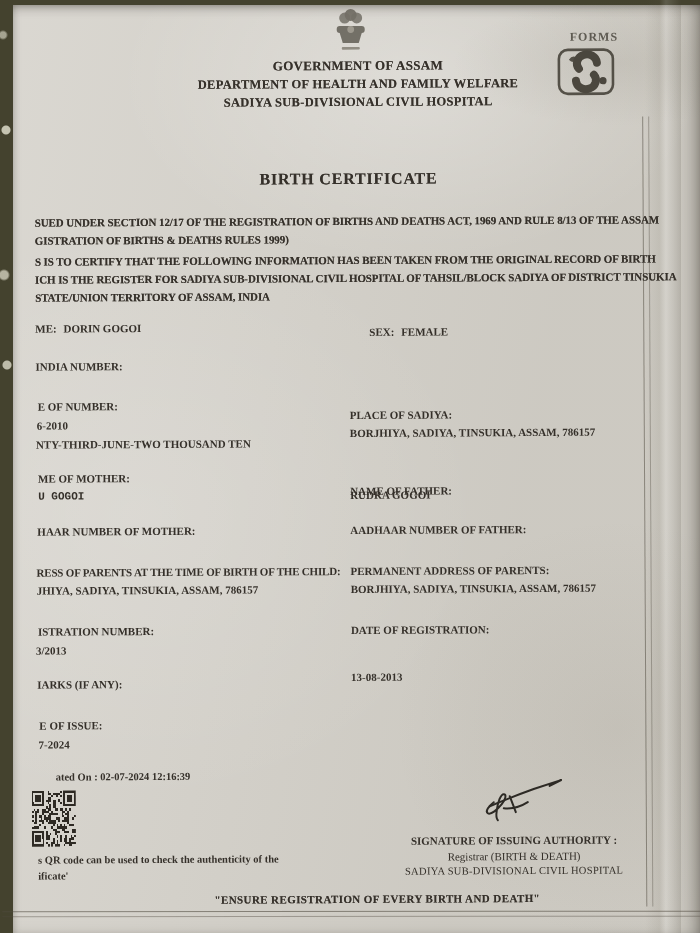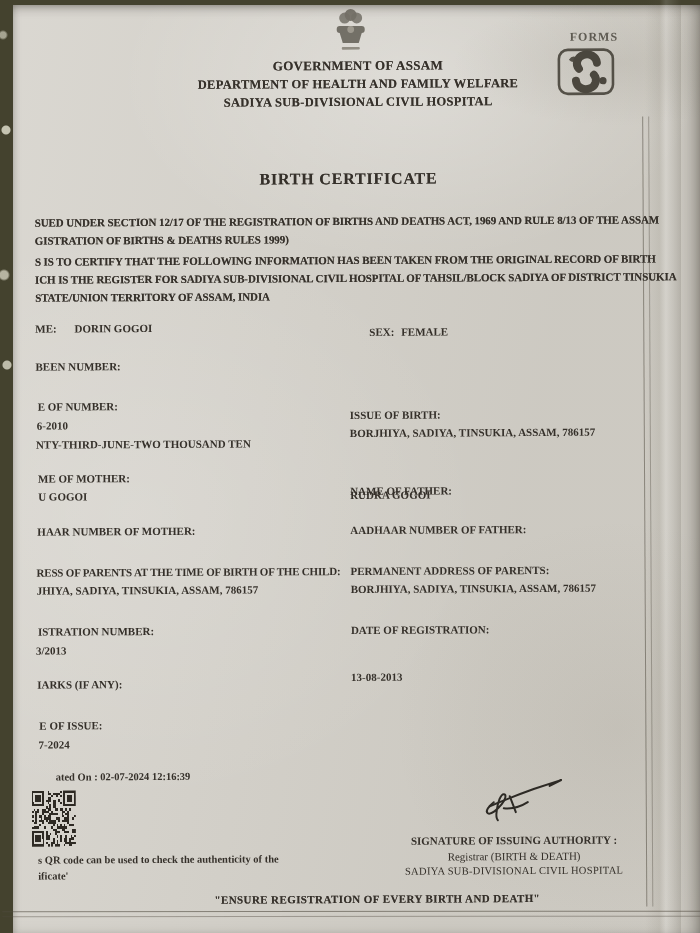--- a/index.html
+++ b/index.html
@@ -101,37 +101,37 @@
 
   <div class="abs para soft" style="left:36px;top:215px;">SUED UNDER SECTION 12/17 OF THE REGISTRATION OF BIRTHS AND DEATHS ACT, 1969 AND RULE 8/13 OF THE ASSAM</div>
   <div class="abs para soft" style="left:36px;top:233px;">GISTRATION OF BIRTHS &amp; DEATHS RULES 1999)</div>
 
   <div class="abs para soft" style="left:36px;top:254px;">S IS TO CERTIFY THAT THE FOLLOWING INFORMATION HAS BEEN TAKEN FROM THE ORIGINAL RECORD OF BIRTH</div>
   <div class="abs para soft" style="left:36px;top:272px;">ICH IS THE REGISTER FOR SADIYA SUB-DIVISIONAL CIVIL HOSPITAL OF TAHSIL/BLOCK SADIYA OF DISTRICT TINSUKIA</div>
   <div class="abs para soft" style="left:36px;top:290px;">STATE/UNION TERRITORY OF ASSAM, INDIA</div>
 
   <div class="abs fld" style="left:36px;top:321px;">
     <span class="lbl">ME:</span>
-    <span class="val" style="margin-left:15px;">DORIN GOGOI</span>
+    <span class="val" style="margin-left:4px;">DORIN GOGOI</span>
   </div>
   <div class="abs fld" style="left:350px;top:326px;margin-left:20px;">
     <span class="lbl">SEX:</span>
     <span class="val" style="margin-left:4px;">FEMALE</span>
   </div>
 
-  <div class="abs fld lbl" style="left:36px;top:359px;">BEEN NUMBER:</div>
+  <div class="abs fld lbl" style="left:36px;top:359px;">INDIA NUMBER:</div>
 
   <div class="abs fld lbl" style="left:38px;top:399px;">E OF NUMBER:</div>
   <div class="abs fld val" style="left:37px;top:418px;">6-2010</div>
   <div class="abs fld val" style="left:36px;top:437px;">NTY-THIRD-JUNE-TWO THOUSAND TEN</div>
-  <div class="abs fld lbl" style="left:350px;top:409px;">ISSUE OF BIRTH:</div>
+  <div class="abs fld lbl" style="left:350px;top:409px;">PLACE OF SADIYA:</div>
   <div class="abs fld val" style="left:350px;top:427px;">BORJHIYA, SADIYA, TINSUKIA, ASSAM, 786157</div>
 
   <div class="abs fld lbl" style="left:38px;top:471px;">ME OF MOTHER:</div>
-  <div class="abs fld val" style="left:38px;top:489px;">U GOGOI</div>
+  <div class="abs fld val" style="left:38px;top:489px;font-family:Liberation Mono, monospace;">U GOGOI</div>
   <div class="abs fld lbl" style="left:350px;top:485px;">NAME OF FATHER:</div>
   <div class="abs fld val" style="left:350px;top:489px;">RUDRA GOGOI</div>
 
   <div class="abs fld lbl" style="left:37px;top:524px;">HAAR NUMBER OF MOTHER:</div>
   <div class="abs fld lbl" style="left:350px;top:524px;">AADHAAR NUMBER OF FATHER:</div>
 
   <div class="abs fld lbl" style="left:36px;top:565px;letter-spacing:-.2px;">RESS OF PARENTS AT THE TIME OF BIRTH OF THE CHILD:</div>
   <div class="abs fld val" style="left:36px;top:583px;">JHIYA, SADIYA, TINSUKIA, ASSAM, 786157</div>
   <div class="abs fld lbl" style="left:350px;top:565px;">PERMANENT ADDRESS OF PARENTS:</div>
   <div class="abs fld val" style="left:350px;top:583px;">BORJHIYA, SADIYA, TINSUKIA, ASSAM, 786157</div>

